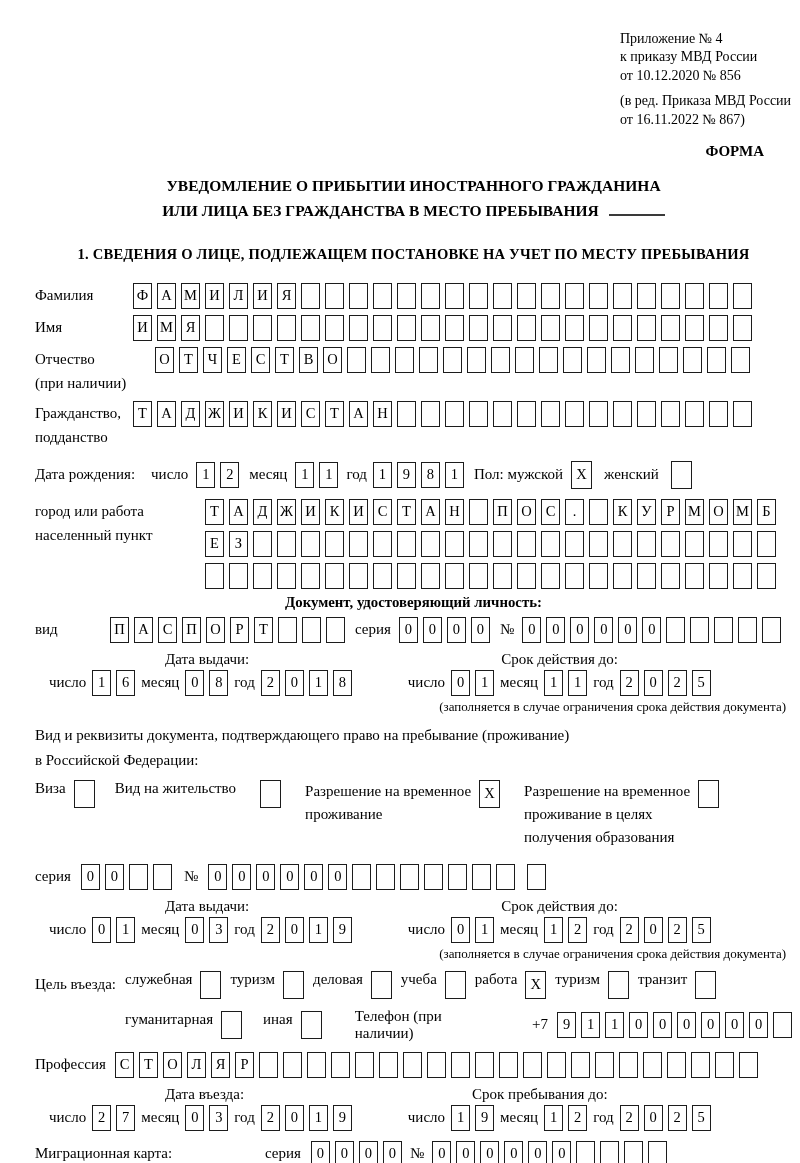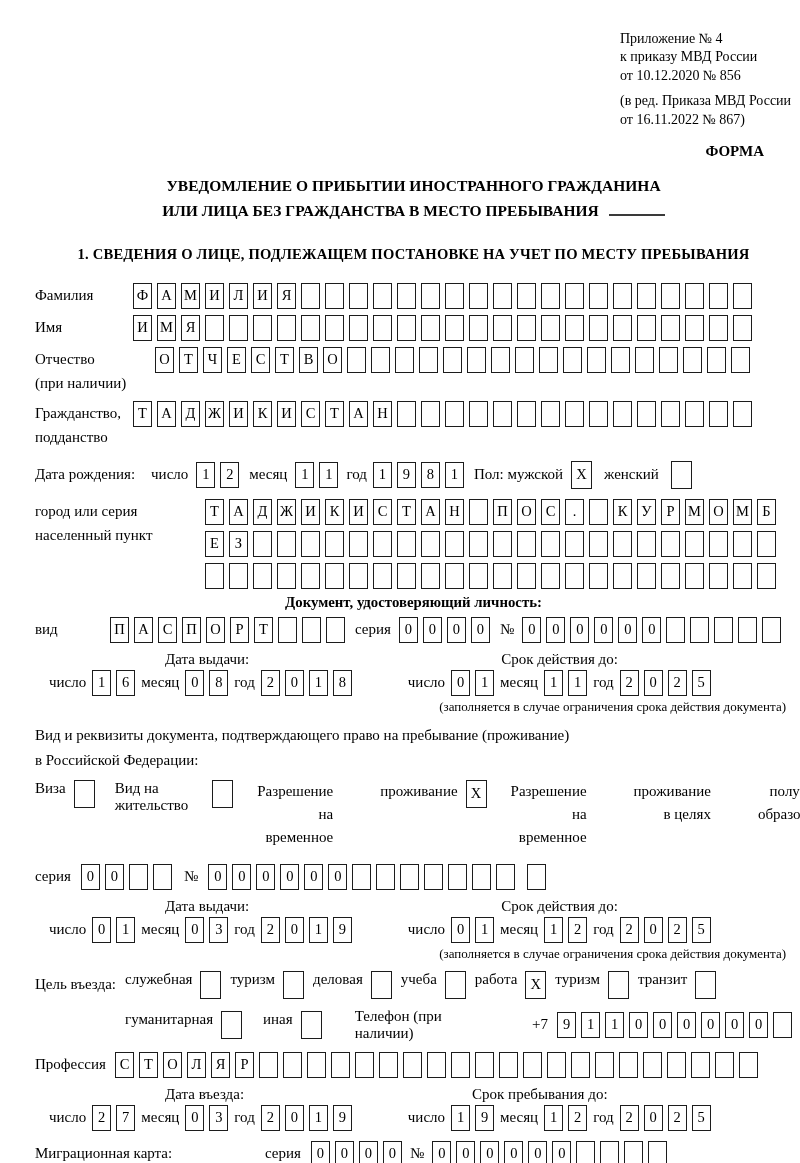--- a/index.html
+++ b/index.html
@@ -35,21 +35,21 @@
   .dlr .a{margin-left:130px;}
   .dlr .b1{margin-left:252px;text-align:center;}
   .dlr .b2{margin-left:228px;}
   .drow{display:flex;align-items:center;margin-top:2px;}
   .dg{display:flex;align-items:center;gap:6px;}
   .dg1{margin-left:14px;}
   .dg2{margin-left:56px;}
   .note{font-size:13px;text-align:right;padding-right:6px;margin-top:3px;}
   .plain{margin-top:9px;line-height:1.5;}
   .opt{display:inline-flex;align-items:flex-start;gap:8px;}
-  .optlines{display:flex;flex-direction:row;text-align:right;line-height:1.55;gap:47px;}
+  .optlines{display:flex;flex-direction:column;text-align:left;line-height:1.55;}
   .cbrow{display:flex;align-items:flex-start;margin-top:8px;}
   .purpose{display:flex;align-items:center;gap:9px;margin-top:9px;flex-wrap:nowrap;}
 </style>
 </head>
 <body>
 
 <div class="page">
 
   <div class="annex">
     <div>Приложение № 4</div>
@@ -227,21 +227,21 @@
         <span class="cell">X</span>
       </span>
     <span class="lbl g12">женский</span>
     <span class="boxes cbx g12">
         <span class="cell"></span>
       </span>
   </div>
 
   <div class="frow top mt10">
     <div class="lblcol w170">
-      <div>город или серия</div>
+      <div>город или работа</div>
       <div>населенный пункт</div>
     </div>
     <div class="stack">
       <span class="boxes">
           <span class="cell">Т</span>
           <span class="cell">А</span>
           <span class="cell">Д</span>
           <span class="cell">Ж</span>
           <span class="cell">И</span>
           <span class="cell">К</span>

